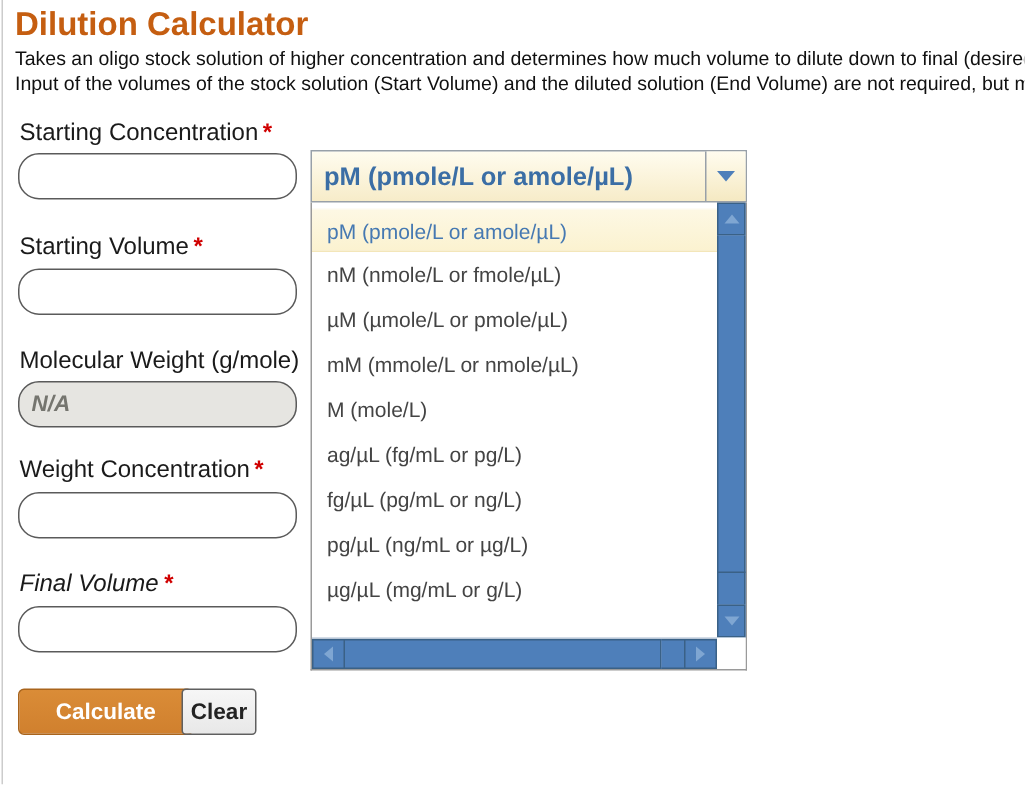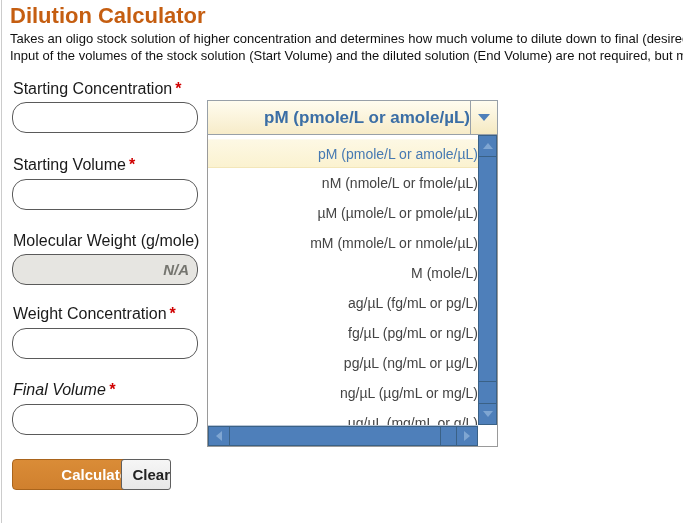--- a/index.html
+++ b/index.html
@@ -10,21 +10,21 @@
     --scrollbar-blue:#4E7FBA;
     --scrollbar-border:#3A6186;
     --highlight-cream:#FBF2D0;
     --combo-cream:#FCF4DA;
     --required-red:#D00000;
     --text-dark:#1A1A1A;
     --option-text:#444444;
     --disabled-bg:#E6E5E1;
     --disabled-text:#75756F;
   }
-  *{margin:0;padding:0;box-sizing:border-box;text-align:right;}
+  *{margin:0;padding:0;box-sizing:border-box;}
   html,body{width:683px;height:523px;}
   body{
     font-family:"Liberation Sans", sans-serif;
     background:#ffffff;
     position:relative;
     overflow:hidden;
   }
   .page-left-border{position:absolute;left:1px;top:0;bottom:0;width:1px;background:#cccccc;}
 
   .page-title{
@@ -176,21 +176,20 @@
 <div class="dd-panel">
   <div class="dd-items">
     <div class="dd-item highlighted">pM (pmole/L or amole/µL)</div>
     <div class="dd-item">nM (nmole/L or fmole/µL)</div>
     <div class="dd-item">µM (µmole/L or pmole/µL)</div>
     <div class="dd-item">mM (mmole/L or nmole/µL)</div>
     <div class="dd-item">M (mole/L)</div>
     <div class="dd-item">ag/µL (fg/mL or pg/L)</div>
     <div class="dd-item">fg/µL (pg/mL or ng/L)</div>
     <div class="dd-item">pg/µL (ng/mL or µg/L)</div>
-    <div class="dd-item">ng/µL (µg/mL or mg/L)</div>
     <div class="dd-item">µg/µL (mg/mL or g/L)</div>
   </div>
 
   <div class="vscroll">
     <div class="vs-btn up">
         <span class="tri tri-up"></span>
       </div>
     <div class="vs-thumb"></div>
     <div class="vs-piece"></div>
     <div class="vs-btn down">

